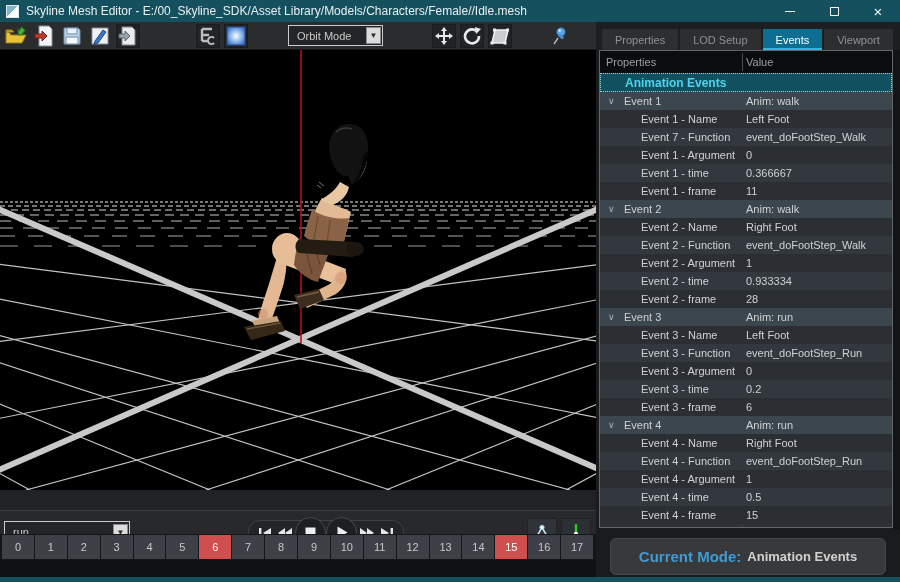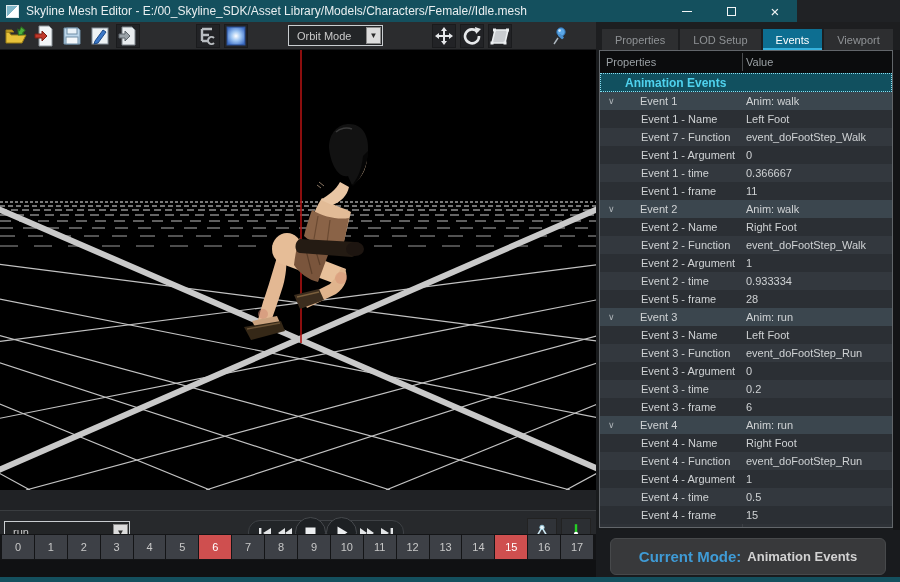--- a/index.html
+++ b/index.html
@@ -1,20 +1,20 @@
 <!DOCTYPE html>
 <html><head>
 <meta charset="utf-8">
 <style>
   html,body{margin:0;padding:0;background:#000;}
   *{box-sizing:border-box;font-family:"Liberation Sans",sans-serif;}
   #app{position:relative;width:900px;height:582px;background:#202225;overflow:hidden;}
 
   
-  #titlebar{position:absolute;left:0;top:0;width:797px;height:22px;background:#14505e;
+  #titlebar{position:absolute;left:0;top:0;width:900px;height:22px;background:#14505e;
     display:flex;align-items:center;color:#e9eef0;font-size:12px;}
   #app-icon{width:13px;height:13px;margin:0 7px 0 6px;border:1px solid #dfe9ec;
     background:linear-gradient(135deg,#7fb7c9 0 50%,#ffffff 50% 100%);}
   #win-controls{margin-left:auto;display:flex;align-items:center;height:22px;}
   .win-btn{width:44px;height:22px;display:flex;align-items:center;justify-content:center;color:#f2f5f6;}
   .glyph-min{width:10px;height:1px;background:#f2f5f6;}
   .glyph-max{width:9px;height:9px;border:1px solid #f2f5f6;}
   .glyph-close{font-size:15px;line-height:15px;}
 
   
@@ -48,21 +48,21 @@
   #prop-header .hcell{position:absolute;top:0;height:22px;display:flex;align-items:center;}
   #hc-prop{left:6px;}
   #hc-val{left:146px;}
   #prop-header .hsep{position:absolute;left:142px;top:2px;width:1px;height:18px;background:#4a4d50;}
   .prow{position:relative;height:18px;display:flex;align-items:center;font-size:11px;color:#cfd2d4;}
   .prow .plabel{position:absolute;left:0;top:0;height:100%;display:flex;align-items:center;white-space:nowrap;}
   .prow .pvalue{position:absolute;left:146px;top:0;height:100%;display:flex;align-items:center;white-space:nowrap;}
   .prow.shade0{background:#2b2f34;}
   .prow.shade1{background:#33383e;}
   .prow.parent{background:#3b464e;}
-  .prow.parent .plabel{left:40px;}
+  .prow.parent .plabel{left:24px;}
   .prow.child .plabel{left:41px;}
   .prow .chev{position:absolute;left:8px;top:0;height:100%;display:flex;align-items:center;
     color:#aeb4b8;font-size:9px;}
   .prow.selected{height:19px;background:#11505f;border:1px dotted #86dff2;}
   .prow.selected .plabel{left:24px;color:#4fd2ee;font-weight:bold;font-size:12px;}
 
   
   #bottom-bar{position:absolute;left:0;top:490px;width:596px;height:44px;background:#27292c;
     border-top:1px solid #3a3d40;margin-top:20px;}
   #anim-dd{position:absolute;left:4px;top:10px;width:126px;height:22px;}
@@ -344,21 +344,21 @@
           </div>
           <div class="prow child shade0">
             <span class="plabel">Event 2 - Argument</span>
             <span class="pvalue">1</span>
           </div>
           <div class="prow child shade1">
             <span class="plabel">Event 2 - time</span>
             <span class="pvalue">0.933334</span>
           </div>
           <div class="prow child shade0">
-            <span class="plabel">Event 5 - frame</span>
+            <span class="plabel">Event 2 - frame</span>
             <span class="pvalue">28</span>
           </div>
           <div class="prow parent">
             <span class="chev">∨</span>
             <span class="plabel">Event 3</span>
             <span class="pvalue">Anim: run</span>
           </div>
           <div class="prow child shade0">
             <span class="plabel">Event 3 - Name</span>
             <span class="pvalue">Left Foot</span>

